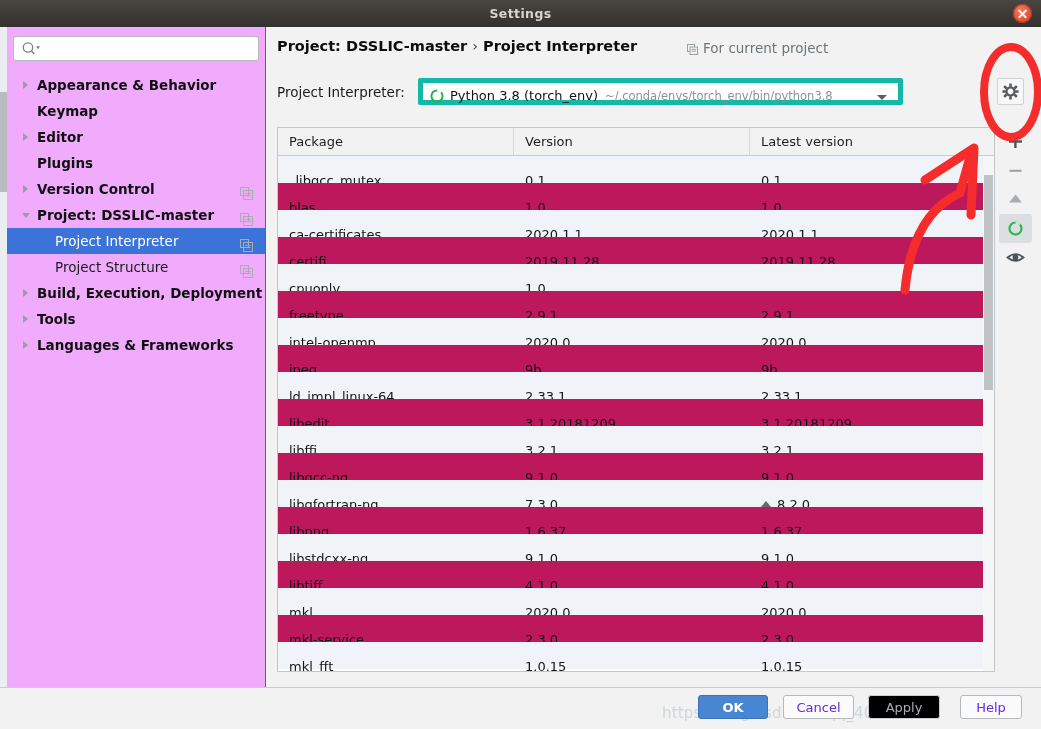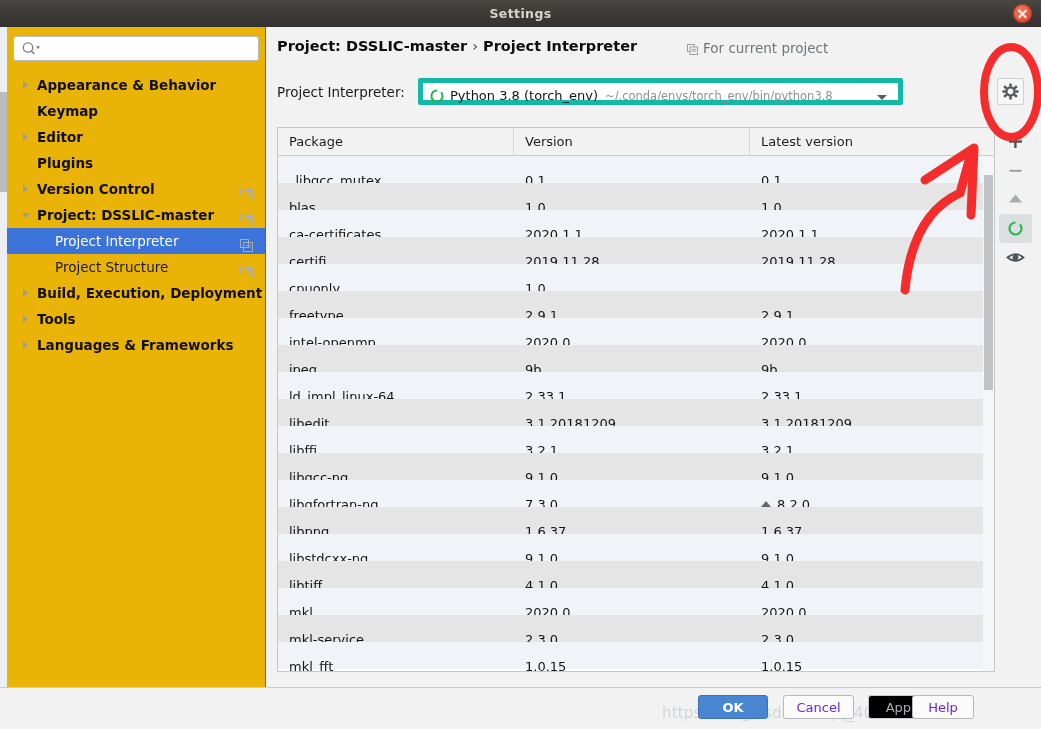--- a/index.html
+++ b/index.html
@@ -38,21 +38,21 @@
     position:absolute;left:0;top:27px;width:1041px;height:702px;background:#e8ecef;
   }
 
   
   .left-strip{position:absolute;left:0;top:0;width:7px;height:660px;background:#eceff1;}
   .left-strip .thumb{position:absolute;left:0;top:65px;width:7px;height:100px;background:#b9bcbe;}
 
   
   .sidebar{
     position:absolute;left:7px;top:0;width:258px;height:660px;
-    background:#eab308;border-right:1px solid #4d7c0f;
+    background:#f0abfc;border-right:1px solid #4d7c0f;
   }
   .search-wrap{position:absolute;left:6px;top:9px;width:246px;height:25px;}
   .search-box{
     position:absolute;left:0;top:0;width:246px;height:25px;box-sizing:border-box;
     background:#fff;border:1px solid #b6babd;border-radius:3px;
   }
   .search-icon{position:absolute;left:8px;top:5px;width:20px;height:15px;}
   .search-input{
     position:absolute;left:30px;top:3px;width:208px;height:19px;border:0;outline:0;
     background:transparent;font-family:inherit;font-size:12.5px;color:#222;
@@ -113,21 +113,21 @@
     position:relative;height:27px;background:#f2f2f2;border-bottom:1px solid #c8ccce;
   }
   .thead .th{
     position:absolute;top:0;height:27px;line-height:27px;font-size:13px;color:#1d1d1d;
     padding-left:11px;box-sizing:border-box;
   }
   .thead .th.c1{left:0;width:236px;border-right:1px solid #d5d8da;}
   .thead .th.c2{left:236px;width:236px;border-right:1px solid #d5d8da;}
   .thead .th.c3{left:472px;width:244px;}
   .tbody{position:relative;height:516px;overflow:hidden;}
-  .trow{position:relative;height:27px;background:#e5e5e5;}
+  .trow{position:relative;height:27px;background:#be185d;}
   .trow.alt{background:#f0f4f8;}
   .trow .td{
     position:absolute;top:0;height:27px;line-height:27px;font-size:13px;color:#141414;
     padding-left:11px;box-sizing:border-box;white-space:nowrap;overflow:hidden;margin-top:11px;
   }
   .trow .td.c1{left:0;width:236px;}
   .trow .td.c2{left:236px;width:236px;}
   .trow .td.c3{left:472px;width:244px;}
   .up-tri{
     display:inline-block;width:0;height:0;vertical-align:2px;margin-right:6px;
@@ -161,21 +161,21 @@
     font-family:inherit;font-size:13px;color:#6d28d9;cursor:pointer;
     display:flex;align-items:center;justify-content:center;
   }
   .btn.primary{
     background:#4986d2;border-color:#3a73bb;color:#fff;font-weight:bold;
   }
   .btn.disabled{color:#a8adb0;border-color:#cbced1;background:#000000;}
   #btn-ok{left:698px;width:70px;}
   #btn-cancel{left:783px;width:71px;}
   #btn-apply{left:868px;width:72px;}
-  #btn-help{left:912px;width:62px;}
+  #btn-help{left:960px;width:62px;}
 
   
   .annot{position:absolute;left:0;top:0;width:1041px;height:729px;pointer-events:none;}
 </style>
 </head>
 <body>
 
 <div id="app">
 
   <div class="titlebar">

